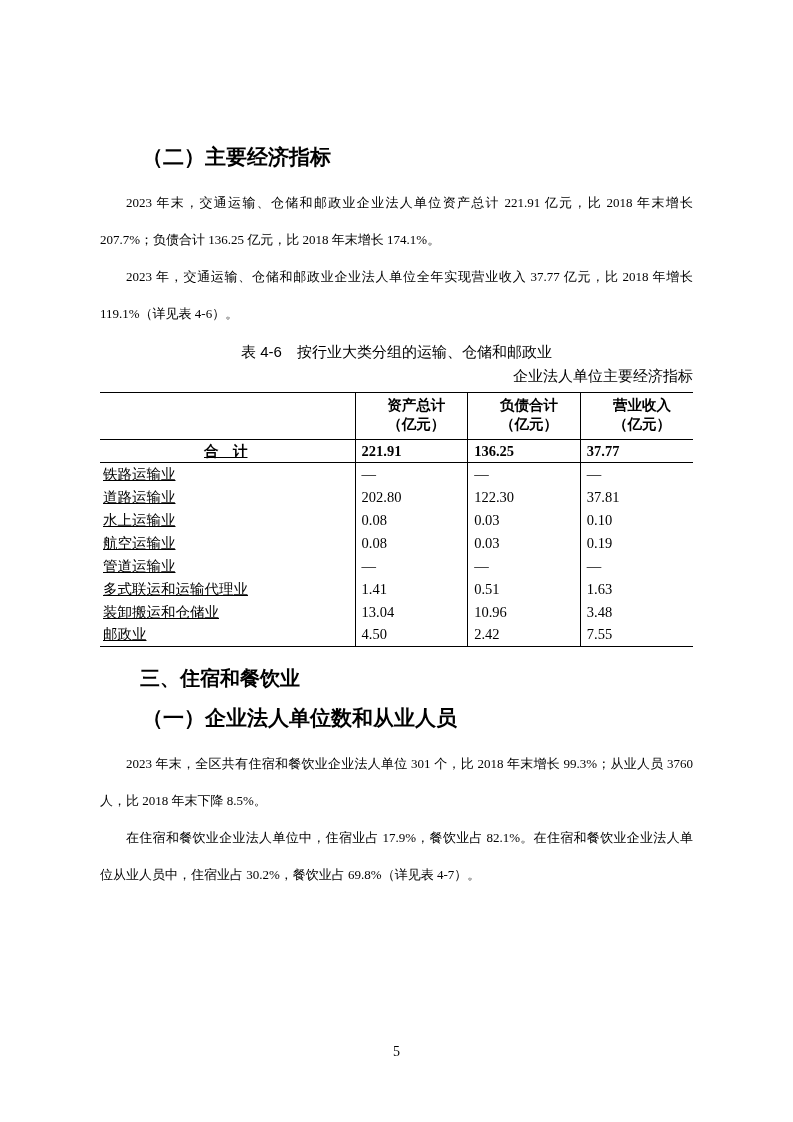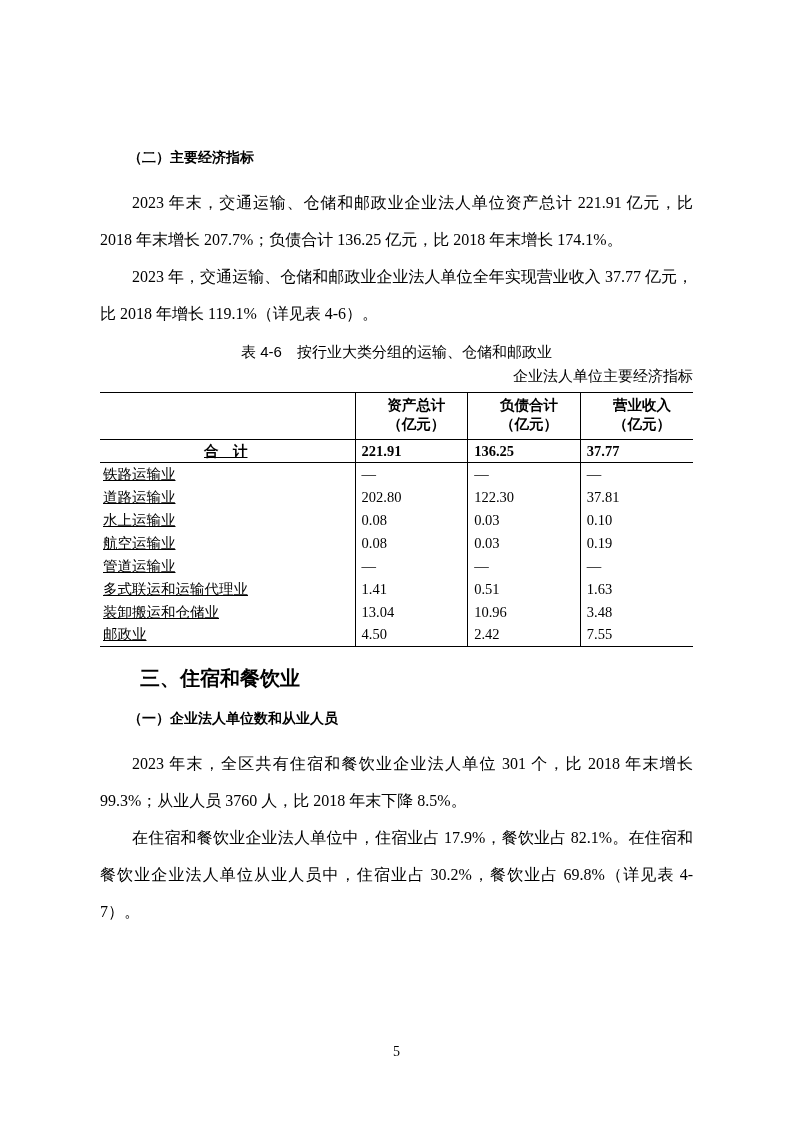--- a/index.html
+++ b/index.html
@@ -11,36 +11,36 @@
     margin: 0 auto;
     background: #ffffff;
     color: #000000;
     font-family: "Liberation Serif", "DejaVu Serif", serif;
     overflow: hidden;
   }
   .content { padding: 142px 100px 0 100px; }
 
   .h-sub {
     font-family: "Liberation Sans", "DejaVu Sans", sans-serif;
-    font-size: 14px;
+    font-size: 21px;
     font-weight: bold;
     line-height: 30px;
     margin: 0 0 12px 0;
     text-indent: 2em;
   }
   .h-main {
     font-family: "Liberation Sans", "DejaVu Sans", sans-serif;
     font-size: 20px;
     font-weight: bold;
     line-height: 30px;
     margin: 16px 0 10px 0;
     text-indent: 2em;
   }
   .body-p {
-    font-size: 16px;
+    font-size: 13px;
     line-height: 37px;
     text-align: justify;
     text-indent: 2em;
     margin: 0;
   }
 
   .tbl-caption {
     text-align: center;
     font-size: 15px;
     line-height: 24px;

